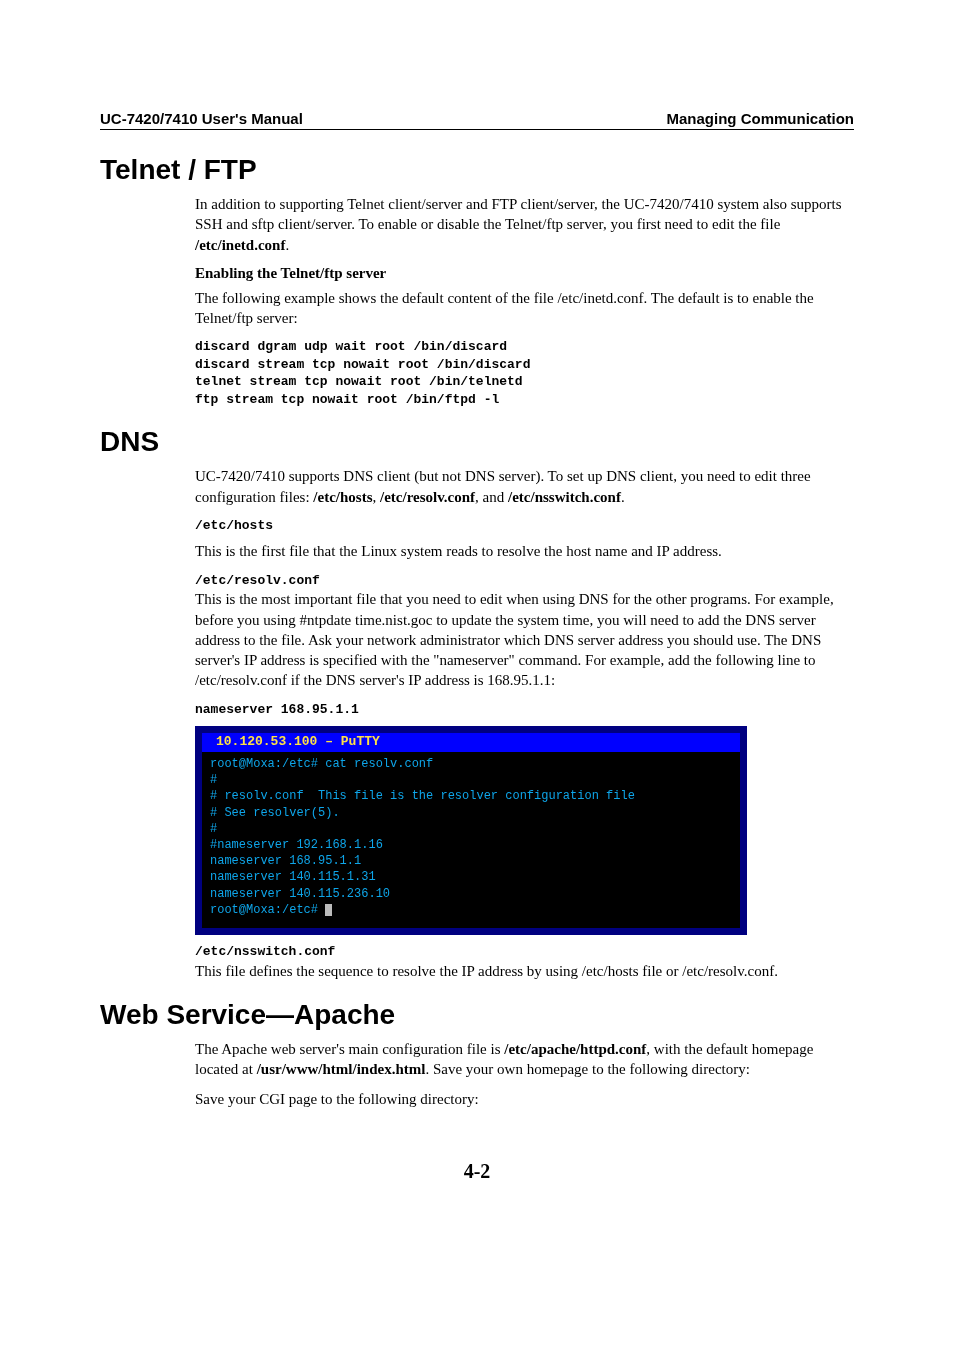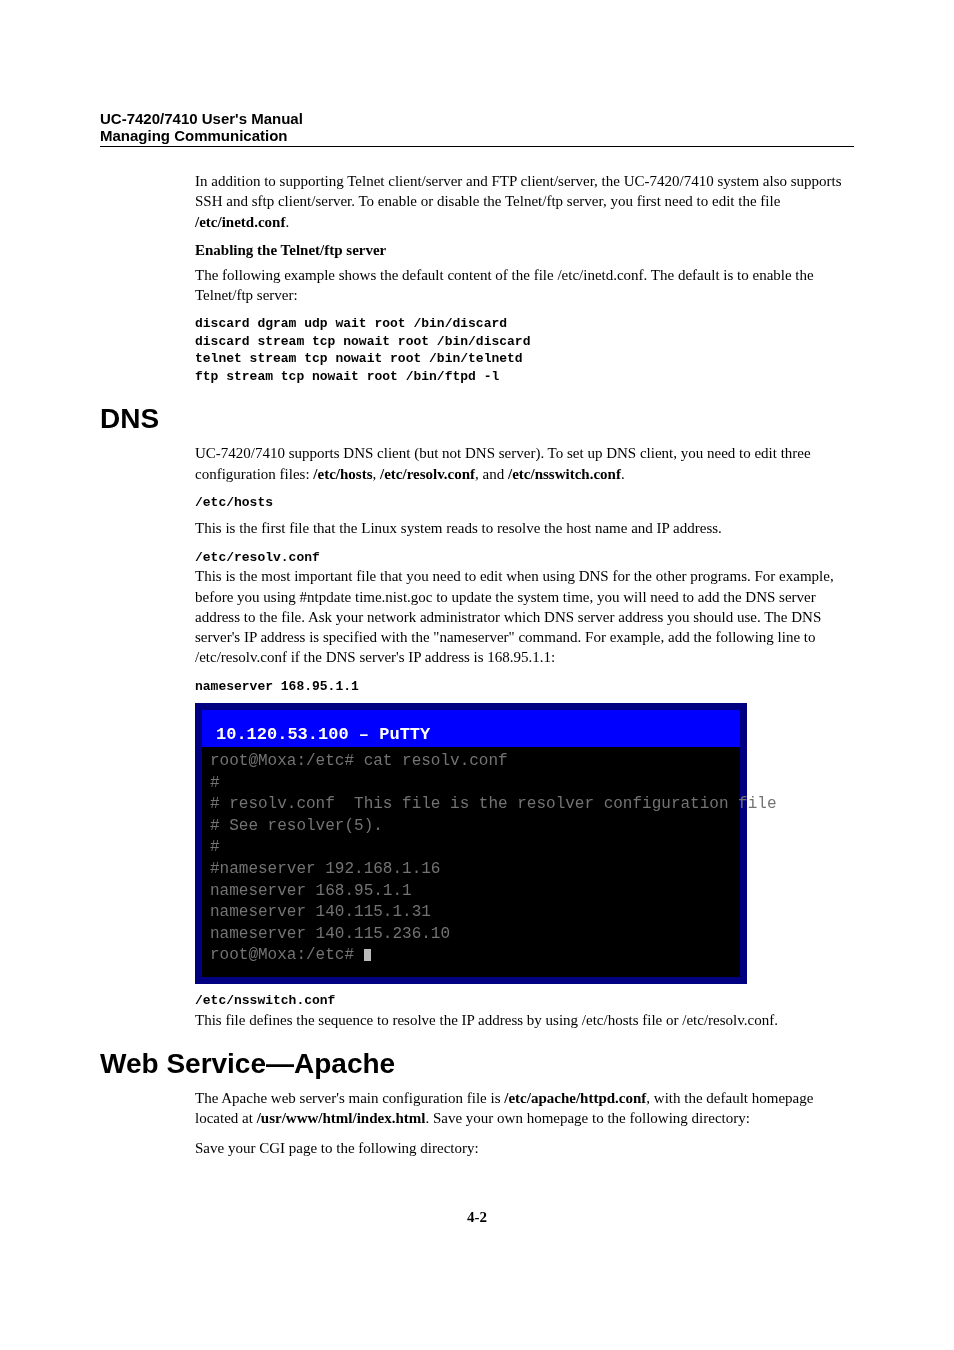--- a/index.html
+++ b/index.html
@@ -16,21 +16,20 @@
   }
   .header-row {
     display: flex;
     justify-content: space-between;
     font-family: Arial, Helvetica, sans-serif;
     font-weight: bold;
     font-size: 15px;
     padding-bottom: 2px;
     border-bottom: 1px solid #000;
     margin-bottom: 24px;
-    flex-direction: column;
   }
   h1 {
     font-family: Arial, Helvetica, sans-serif;
     font-weight: bold;
     font-size: 28px;
     margin: 18px 0 8px 0;
   }
   .indent {
     margin-left: 95px;
   }
@@ -54,59 +53,60 @@
     font-size: 15px;
     margin: 8px 0 4px 0;
   }
   .terminal {
     margin: 8px 0 8px 0;
     border: 7px solid #000080;
     width: 552px;
   }
   .terminal-titlebar {
     background: #0000ff;
-    color: #ffffff;
+    color: #fde047;
     font-family: "Courier New", Courier, monospace;
     font-weight: bold;
-    font-size: 17px;
-    padding: 15px 6px 3px 14px;
+    font-size: 13px;
+    padding: 1px 6px 3px 14px;
   }
   .terminal-body {
     background: #000;
-    color: #737373;
+    color: #0ea5e9;
     font-family: "Courier New", Courier, monospace;
-    font-size: 16px;
+    font-size: 12px;
     padding: 4px 8px 10px 8px;
     white-space: pre;
     line-height: 1.35;
   }
   .cursor {
     display: inline-block;
     width: 7px;
     height: 12px;
     background: #bbb;
     vertical-align: middle;
   }
   .page-num {
     text-align: center;
-    font-size: 15px;
+    font-size: 20px;
     font-weight: bold;
     margin-top: 50px;
   }
 </style>
 </head>
 <body>
 
 <div class="page">
 
   <div class="header-row">
     <span>UC-7420/7410 User's Manual</span>
     <span>Managing Communication</span>
   </div>
 
+  <h1>Telnet / FTP</h1>
   <div class="indent">
     <p>
       <span>In addition to supporting Telnet client/server and FTP client/server, the UC-7420/7410 system also supports SSH and sftp client/server. To enable or disable the Telnet/ftp server, you first need to edit the file </span><span class="mono">/etc/inetd.conf</span><span>.</span>
     </p>
     <div class="subhead">Enabling the Telnet/ftp server</div>
     <p>The following example shows the default content of the file /etc/inetd.conf. The default is to enable the Telnet/ftp server:</p>
     <div class="mono-block">discard dgram udp wait root /bin/discard
 discard stream tcp nowait root /bin/discard
 telnet stream tcp nowait root /bin/telnetd
 ftp stream tcp nowait root /bin/ftpd -l</div>

